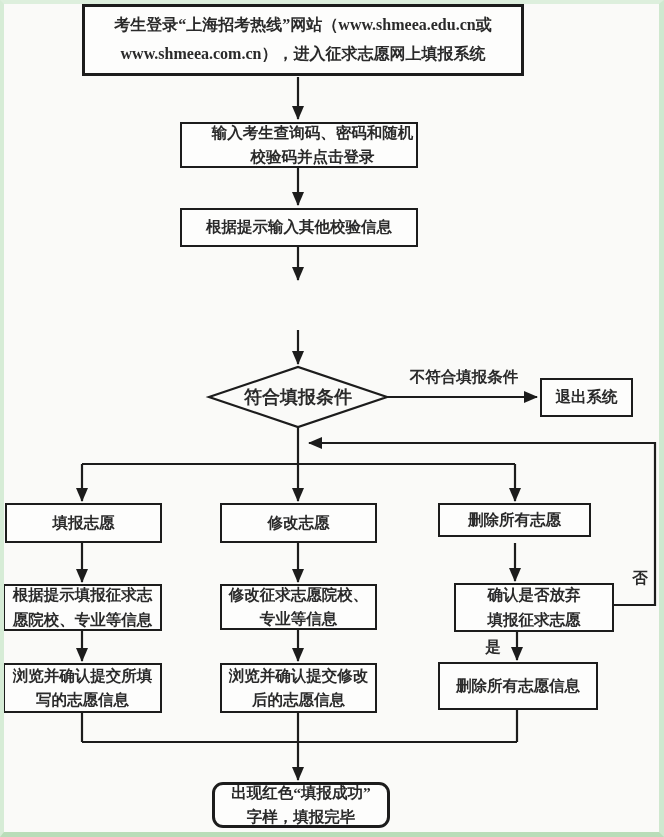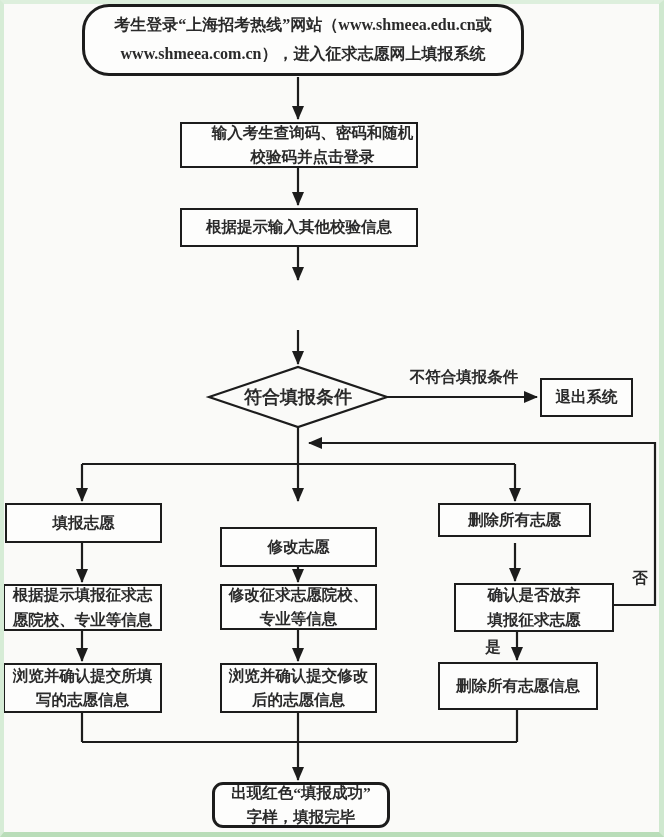--- a/index.html
+++ b/index.html
@@ -23,21 +23,21 @@
     border:2px solid #1c1c1c;
     background:#fdfdfc;
     color:#2a2a2a;
     font-weight:700;
     font-size:15.5px;
     line-height:1.55;
     display:flex;align-items:center;justify-content:center;
     text-align:center;
     white-space:pre-line;
   }
-  .node.thick{border-width:3px;font-size:16px;line-height:1.8;border-radius:27px;}
+  .node.thick{border-width:3px;font-size:16px;line-height:1.8;}
   .node.rounded{border-radius:11px;border-width:3px;}
   .label{
     position:absolute;z-index:3;
     color:#2a2a2a;font-weight:700;font-size:15.5px;
     text-align:center;white-space:nowrap;
   }
   .diamond-text{
     position:absolute;z-index:2;
     color:#2a2a2a;font-weight:700;font-size:18px;
     display:flex;align-items:center;justify-content:center;
@@ -98,21 +98,21 @@
 
   <div class="node" style="left:180px;top:208px;width:238px;height:39px;">根据提示输入其他校验信息</div>
 
 
   <div class="diamond-text" style="left:209px;top:367px;width:178px;height:60px;">符合填报条件</div>
 
   <div class="node" style="left:540px;top:378px;width:93px;height:39px;font-family:Liberation Serif, serif;">退出系统</div>
 
   <div class="node" style="left:5px;top:503px;width:157px;height:40px;">填报志愿</div>
 
-  <div class="node" style="left:220px;top:503px;width:157px;height:40px;margin-top:24px;">修改志愿</div>
+  <div class="node" style="left:220px;top:503px;width:157px;height:40px;">修改志愿</div>
 
   <div class="node" style="left:438px;top:503px;width:153px;height:34px;">删除所有志愿</div>
 
   <div class="node" style="left:3px;top:584px;width:159px;height:47px;">根据提示填报征求志
 愿院校、专业等信息</div>
 
   <div class="node" style="left:220px;top:584px;width:157px;height:46px;">修改征求志愿院校、
 专业等信息</div>
 
   <div class="node" style="left:438px;top:583px;width:160px;height:49px;margin-left:16px;">确认是否放弃

